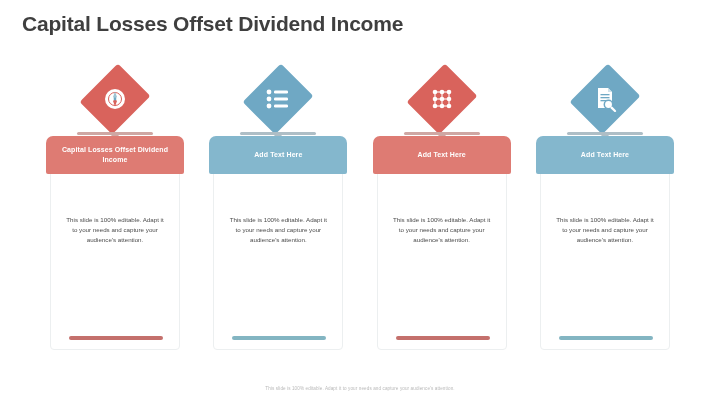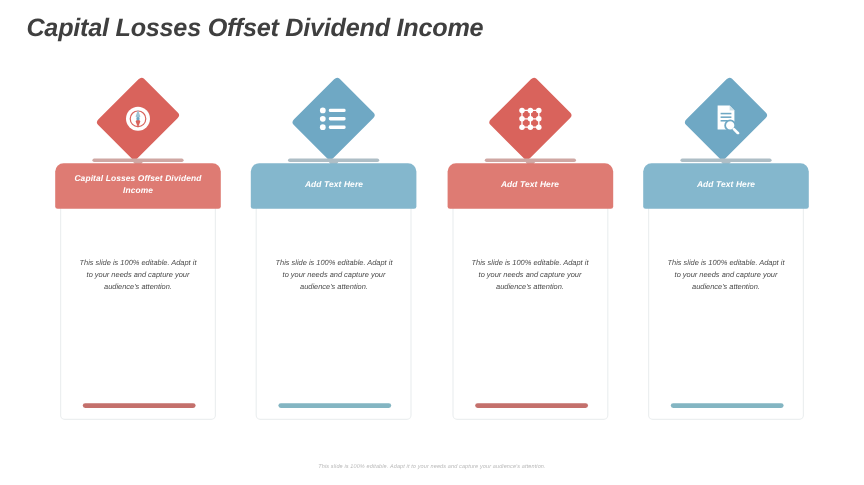--- a/index.html
+++ b/index.html
@@ -12,21 +12,20 @@
     background: #ffffff;
     font-family: "Liberation Sans", sans-serif;
     overflow: hidden;
     position: relative;
   }
 
   #slide {
     position: absolute;
     inset: 0;
     background: #ffffff;
-    font-style: italic;
   }
 
   
   #slide-title {
     position: absolute;
     left: 22px;
     top: 12px;
     font-size: 21px;
     font-weight: 700;
     color: #3f3f3f;

